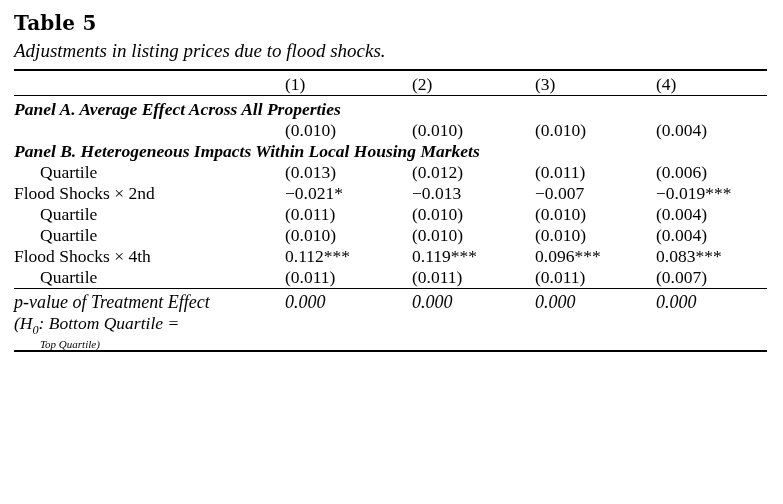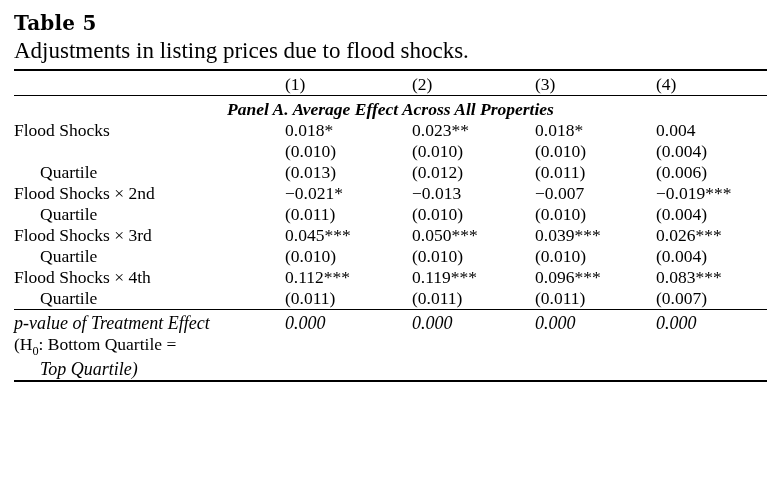--- a/index.html
+++ b/index.html
@@ -23,24 +23,25 @@
   }
   .table-label {
     font-family: "DejaVu Serif", serif;
     font-weight: bold;
     font-size: 20px;
     line-height: 26px;
     letter-spacing: 0.2px;
   }
   .table-caption {
     font-family: "Liberation Serif", serif;
-    font-size: 23px;
+    font-size: 19px;
     line-height: 26px;
     margin-top: 2px;
     margin-bottom: 5px;
+    font-style: italic;
   }
   table.stat {
     border-collapse: collapse;
     width: 753px;
     table-layout: fixed;
     font-size: 17.5px;
   }
   table.stat td {
     padding: 0;
     vertical-align: top;
@@ -71,46 +72,46 @@
   .c1 { width: 127px; }
   .c2 { width: 123px; }
   .c3 { width: 121px; }
   .c4 { width: 111px; }
 
   .panel-head td {
     font-style: italic;
     font-weight: bold;
     font-size: 17.5px;
     padding: 4px 0 2px 0;
-    text-align: center;
   }
   .datarow td {
     font-size: 17.5px;
     padding: 2px 0 1px 0;
   }
   .serow td {
     font-size: 17.5px;
     padding: 1px 0 2px 0;
     margin-top: 44px;
   }
   .indent {
     padding-left: 26px !important;
   }
   .pval td {
     font-style: italic;
     font-size: 18px;
     padding: 3px 0 1px 0;
   }
   .pval-sub td {
+    font-style: italic;
     font-size: 17.5px;
     padding: 1px 0 1px 0;
   }
   .pval-sub2 td {
     font-style: italic;
-    font-size: 18px;
+    font-size: 11px;
     padding: 1px 0 2px 0;
   }
   .sub-indent { padding-left: 26px !important; }
   sub { font-size: 70%; }
 </style>
 </head>
 <body>
 
 <div class="page">
 
@@ -136,35 +137,31 @@
         <td>(3)</td>
         <td>(4)</td>
       </tr>
       <tr class="rule-mid">
         <td colspan="5"></td>
       </tr>
 
       <tr class="panel-head">
         <td colspan="5">Panel A. Average Effect Across All Properties</td>
       </tr>
-      <tr class="datarow">
-        <td>Flood Shocks</td>
-        <td>0.018*</td>
-        <td>0.023**</td>
-        <td>0.018*</td>
-        <td>0.004</td>
-      </tr>
       <tr class="serow">
         <td></td>
         <td>(0.010)</td>
         <td>(0.010)</td>
         <td>(0.010)</td>
         <td>(0.004)</td>
       </tr>
 
+      <tr class="panel-head">
+        <td colspan="5">Panel B. Heterogeneous Impacts Within Local Housing Markets</td>
+      </tr>
 
       <tr class="serow">
         <td class="indent">Quartile</td>
         <td>(0.013)</td>
         <td>(0.012)</td>
         <td>(0.011)</td>
         <td>(0.006)</td>
       </tr>
 
       <tr class="datarow">
@@ -175,27 +172,20 @@
         <td>−0.019***</td>
       </tr>
       <tr class="serow">
         <td class="indent">Quartile</td>
         <td>(0.011)</td>
         <td>(0.010)</td>
         <td>(0.010)</td>
         <td>(0.004)</td>
       </tr>
 
-      <tr class="datarow">
-        <td>Flood Shocks × 3rd</td>
-        <td>0.045***</td>
-        <td>0.050***</td>
-        <td>0.039***</td>
-        <td>0.026***</td>
-      </tr>
       <tr class="serow">
         <td class="indent">Quartile</td>
         <td>(0.010)</td>
         <td>(0.010)</td>
         <td>(0.010)</td>
         <td>(0.004)</td>
       </tr>
 
       <tr class="datarow">
         <td>Flood Shocks × 4th</td>

